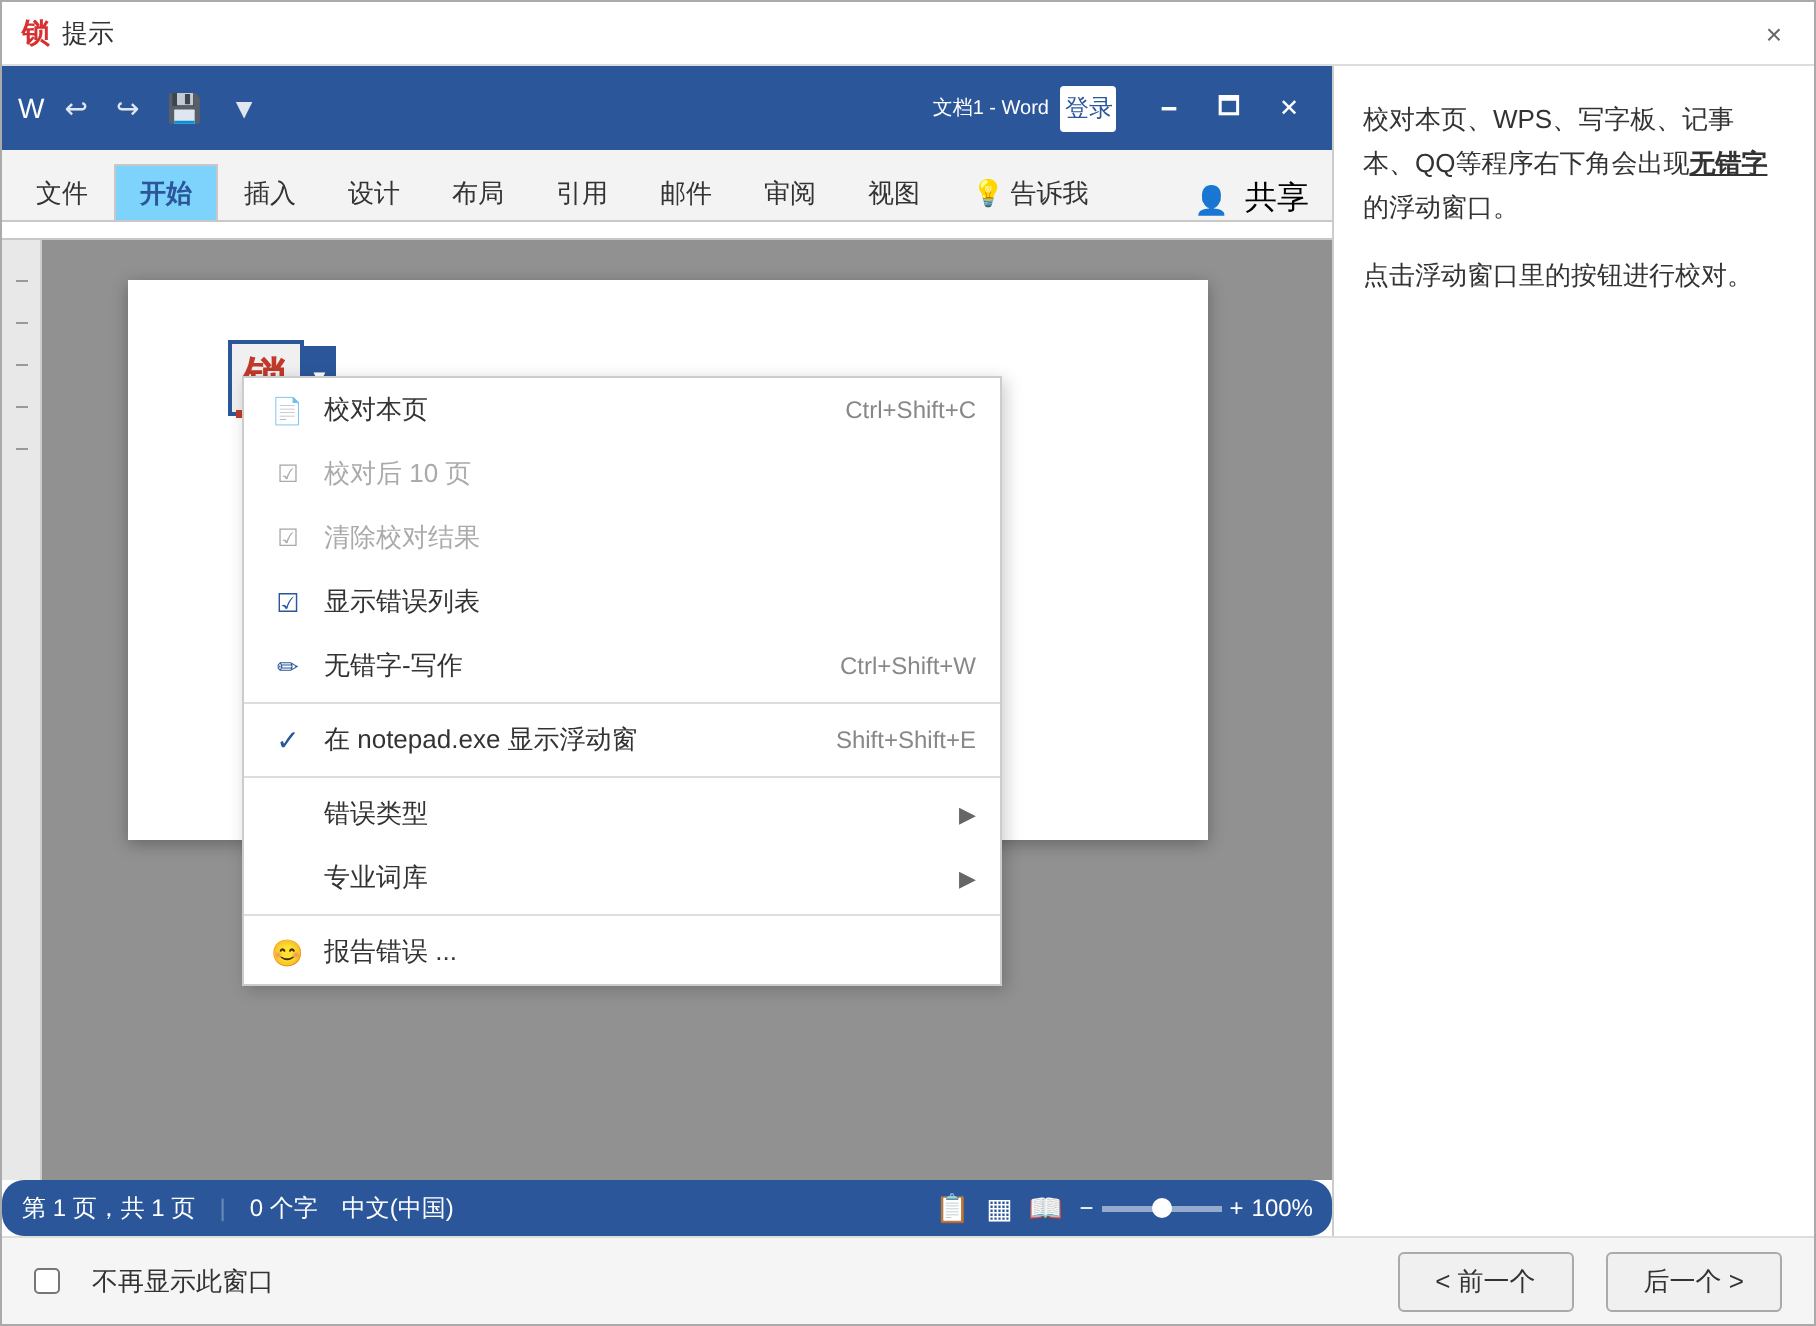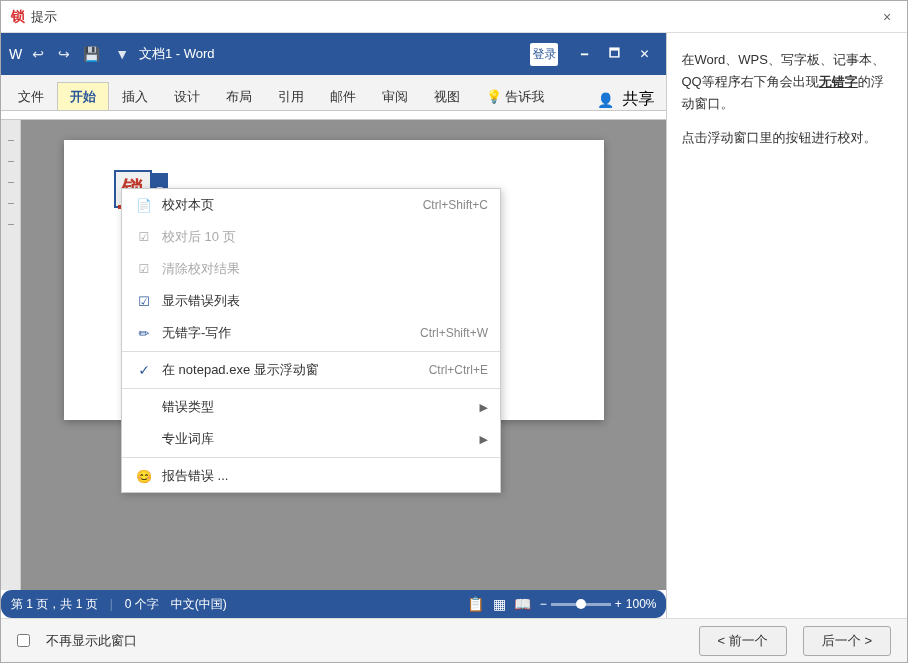--- a/index.html
+++ b/index.html
@@ -92,23 +92,23 @@
     }
     .wt-btn {
       color: white;
       font-size: 14px;
       cursor: pointer;
       padding: 2px 4px;
       opacity: 0.85;
     }
     .word-title-text {
       color: white;
-      font-size: 13px;
+      font-size: 10px;
       flex: 1;
-      text-align: left;
+      text-align: right;
     }
     .word-login-btn {
       background: #fff;
       color: #2b579a;
       border: none;
       padding: 3px 2px;
       font-size: 12px;
       cursor: pointer;
       border-radius: 2px;
     }
@@ -146,21 +146,21 @@
       font-size: 13px;
       cursor: pointer;
       color: #333;
       border: 1px solid transparent;
       border-bottom: none;
       height: 28px;
       display: flex;
       align-items: center;
     }
     .ribbon-tab.active {
-      background: #fef9c3;
+      background: #7dd3fc;
       border-color: #c8c8c8;
       color: #2b579a;
       font-weight: bold;
     }
     .ribbon-tab-extra {
       margin-left: auto;
       display: flex;
       align-items: center;
       gap: 8px;
       padding-right: 8px;
@@ -519,21 +519,21 @@
             <span class="ctx-icon" style="color:#2b579a;font-size:13px">✏</span>
             <span class="ctx-label">无错字-写作</span>
             <span class="ctx-shortcut">Ctrl+Shift+W</span>
           </div>
 
           <hr class="ctx-separator">
 
           <div class="ctx-item">
             <span class="ctx-icon" style="color:#2b579a;font-size:14px">✓</span>
             <span class="ctx-label">在 notepad.exe 显示浮动窗</span>
-            <span class="ctx-shortcut">Ctrl+Ctrl+E</span>
+            <span class="ctx-shortcut">Shift+Shift+E</span>
           </div>
 
           <hr class="ctx-separator">
 
           <div class="ctx-item">
             <span class="ctx-icon"></span>
             <span class="ctx-label">错误类型</span>
             <span class="ctx-arrow">▶</span>
           </div>
 
@@ -571,21 +571,21 @@
             <span>+</span>
             <span>100%</span>
           </div>
         </div>
       </div>
 
     </div>
 
     <div class="help-panel">
       <p class="help-text">
-        <span>在Word、WPS、写字板、记事本、QQ等程序右下角会出现</span><span class="help-highlight">无错字</span><span>的浮动窗口。</span>
+        <span>校对本页、WPS、写字板、记事本、QQ等程序右下角会出现</span><span class="help-highlight">无错字</span><span>的浮动窗口。</span>
       </p>
       <p class="help-text">点击浮动窗口里的按钮进行校对。</p>
     </div>
 
   </div>
 
   <div class="dialog-footer">
     <label class="footer-checkbox">
       <input type="checkbox" style="">
       <span>不再显示此窗口</span>

